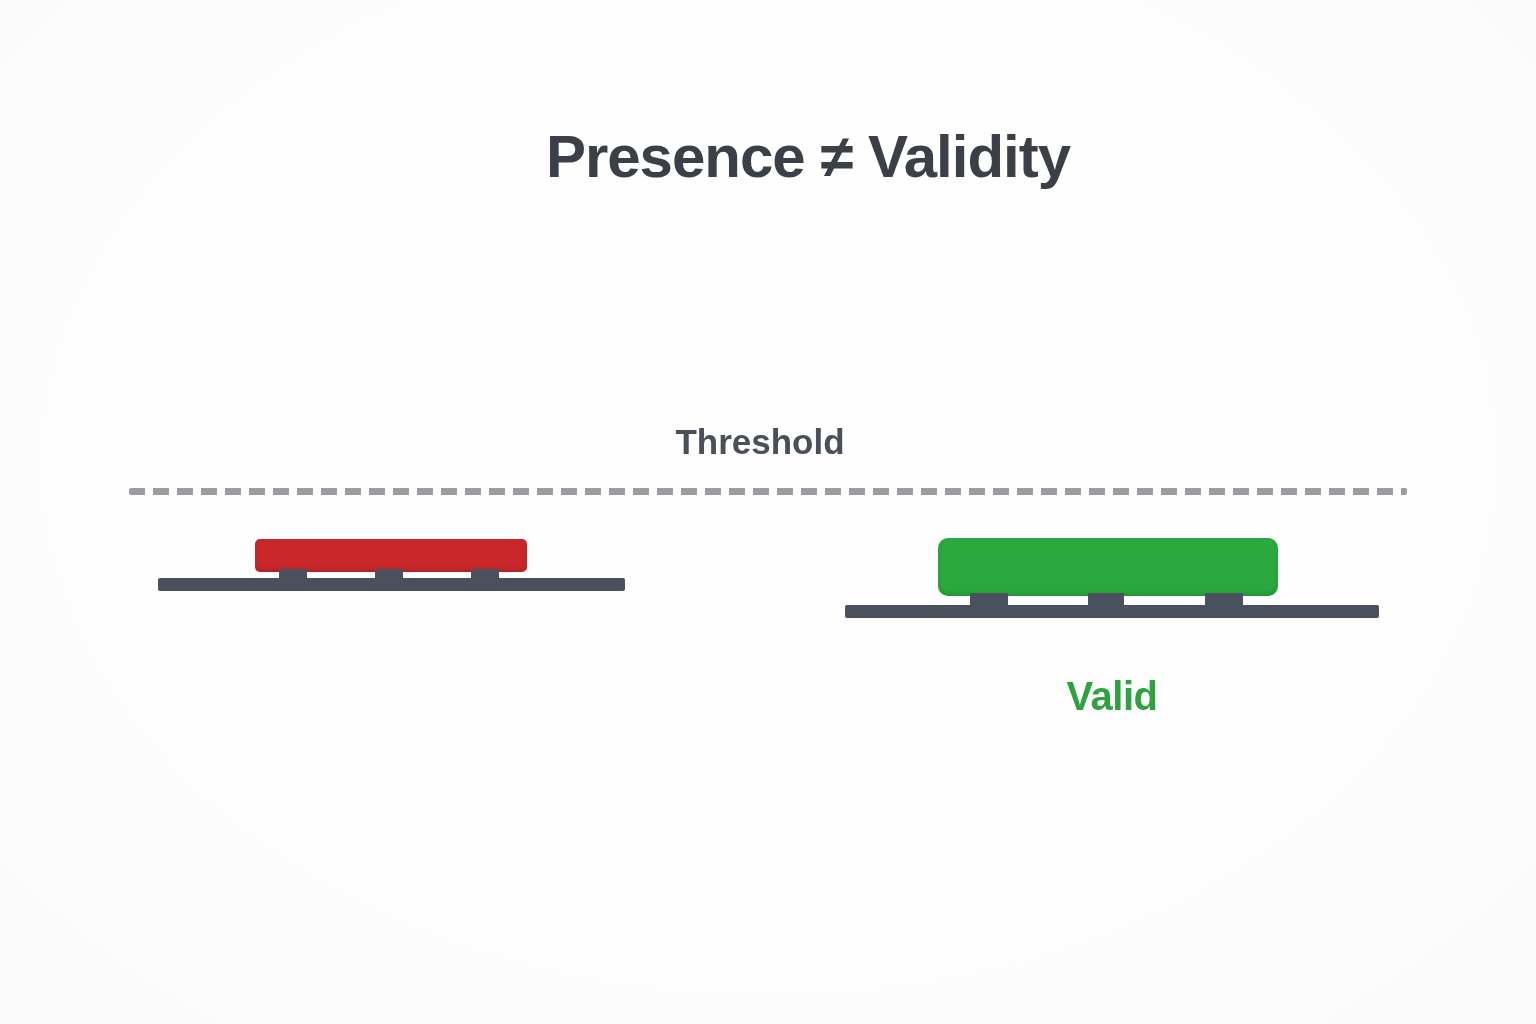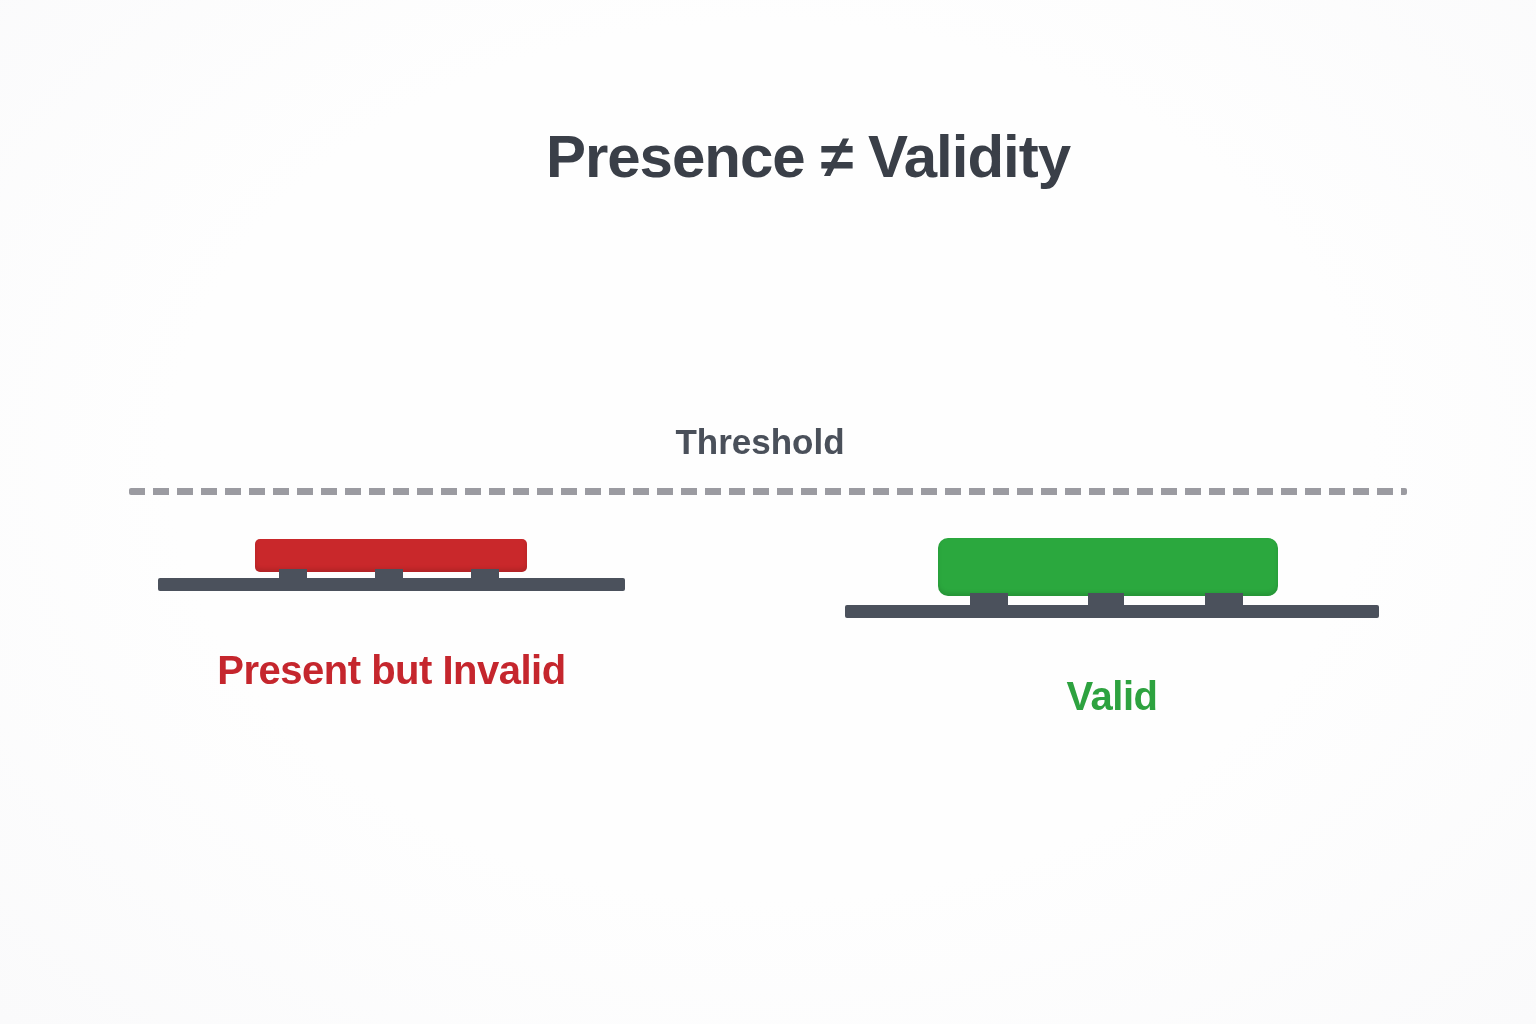--- a/index.html
+++ b/index.html
@@ -123,21 +123,20 @@
 
   <div class="threshold-label">Threshold</div>
   <div class="threshold-line"></div>
 
   <div class="group group-left">
     <div class="bar bar-red"></div>
     <div class="pad pad-1"></div>
     <div class="pad pad-2"></div>
     <div class="pad pad-3"></div>
     <div class="board"></div>
-    <div class="caption">Present but Invalid</div>
   </div>
 
   <div class="group group-right">
     <div class="bar bar-green"></div>
     <div class="pad pad-1"></div>
     <div class="pad pad-2"></div>
     <div class="pad pad-3"></div>
     <div class="board"></div>
     <div class="caption">Valid</div>
   </div>

